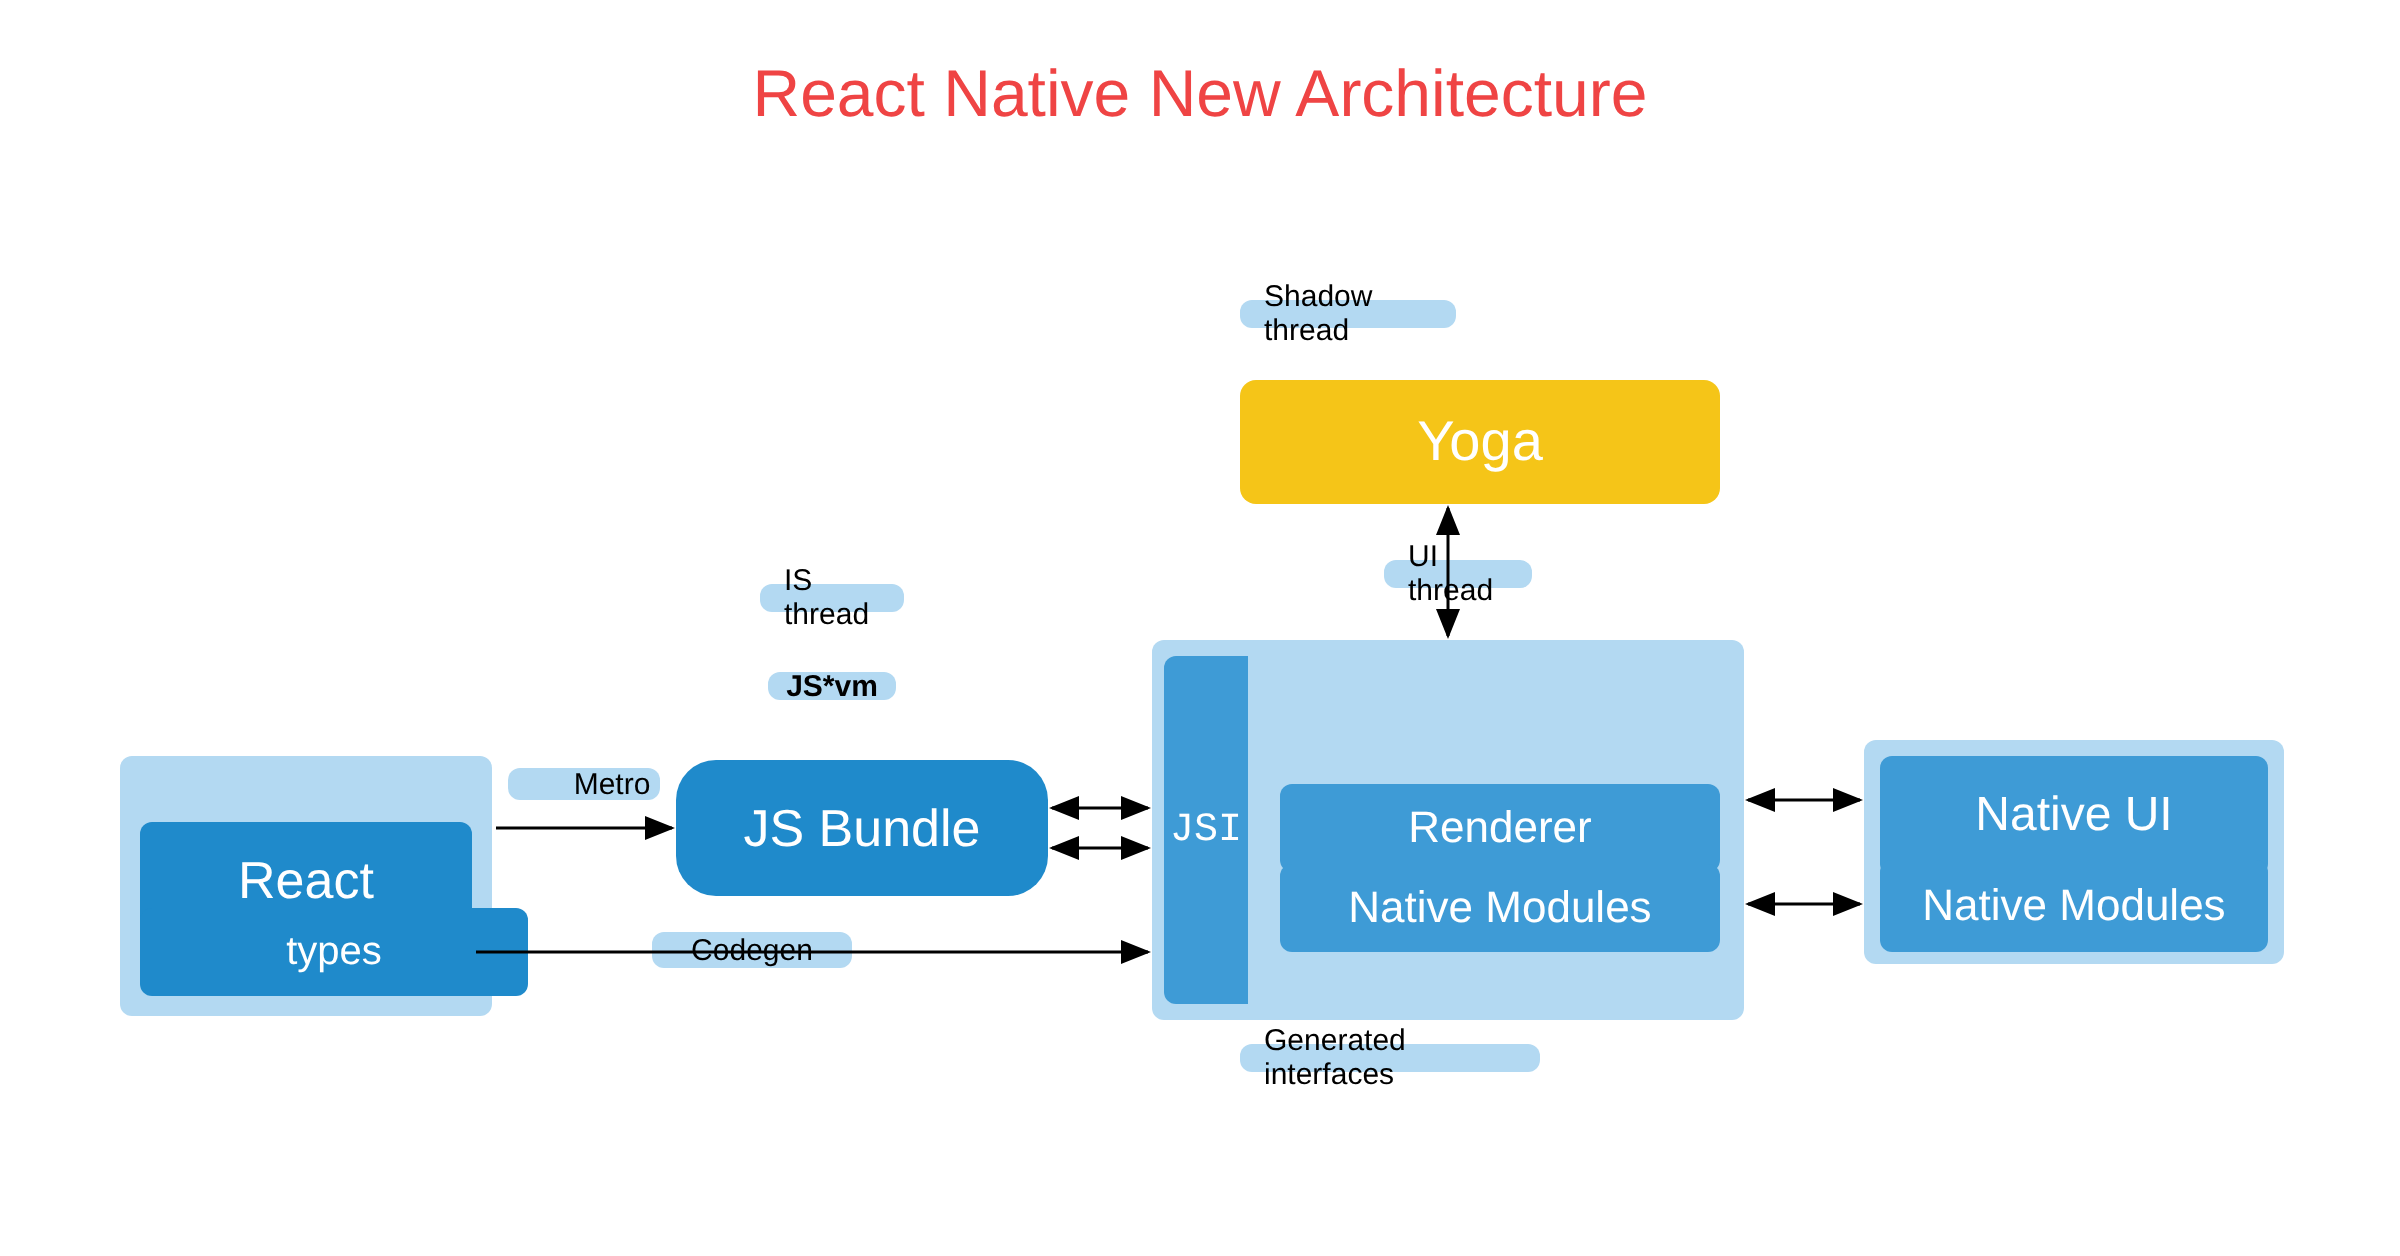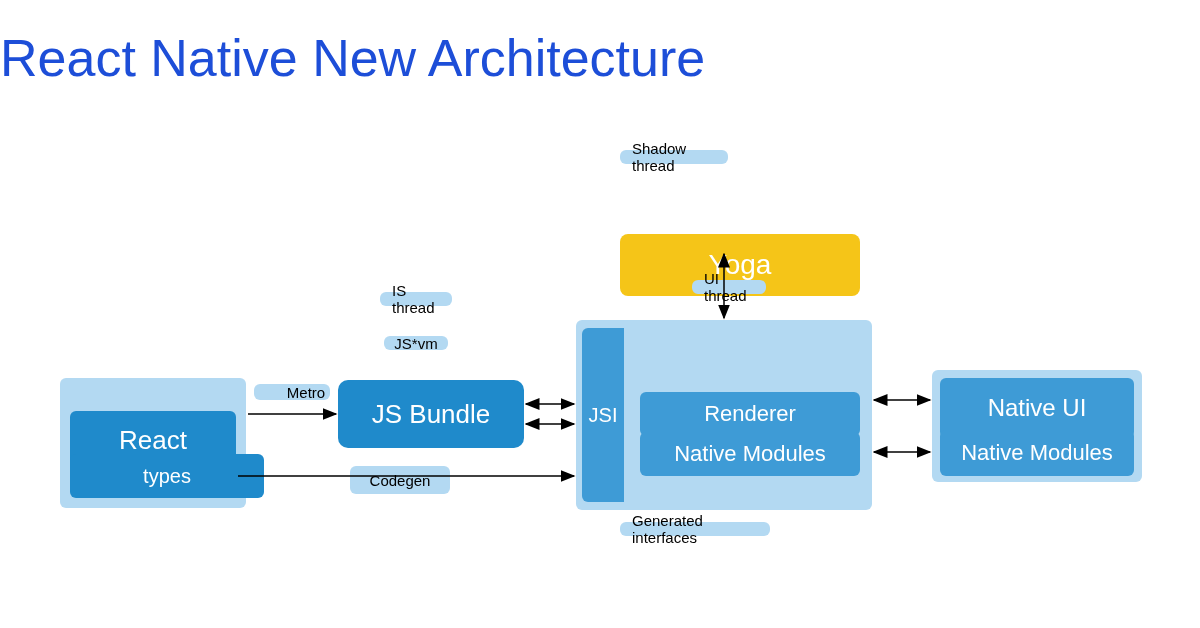--- a/index.html
+++ b/index.html
@@ -9,24 +9,24 @@
   height: 628px;
   background: #ffffff;
   font-family: Arial, Helvetica, sans-serif;
   position: relative;
 }
 .title {
   position: absolute;
   top: 28px;
   left: 0;
   width: 100%;
-  text-align: left;
-  font-size: 52px;
+  text-align: center;
+  font-size: 33px;
   font-weight: 400;
-  color: #1d4ed8;
+  color: #ef4444;
 }
 .box {
   position: absolute;
   border-radius: 6px;
   display: flex;
   align-items: center;
   justify-content: center;
   box-sizing: border-box;
 }
 .container-light {
@@ -42,21 +42,20 @@
 }
 .box-label {
   background: #b3d9f2;
   color: #000;
   font-size: 15px;
   padding: 6px 12px;
 }
 .box-yellow {
   background: #f5c518;
   color: #fff;
-  margin-top: 44px;
 }
 .jsi-tab {
   background: #3e9bd6;
   color: #fff;
   border-radius: 6px 0 0 6px;
 }
 svg.arrows {
   position: absolute;
   top: 0;
   left: 0;
@@ -71,34 +70,34 @@
 <div class="title">React Native New Architecture</div>
 
 <div class="box container-light" style="left:60px; top:378px; width:186px; height:130px;"></div>
 <div class="box box-dark" style="left:70px; top:386px; width:166px; height:58px; font-size:26px;margin-top:25px;">React</div>
 <div class="box box-dark" style="left:70px; top:454px; width:194px; height:44px; font-size:20px;">types</div>
 
 <div class="box box-label" style="left:254px; top:384px; width:76px; height:16px; font-size:15px;padding-left:40px;">Metro</div>
 
 <div class="box box-label" style="left:380px; top:292px; width:72px; height:14px;">IS thread</div>
 
-<div class="box box-label" style="left:384px; top:336px; width:64px; height:14px;">JS*vm</div>
+<div class="box box-label" style="left:384px; top:336px; width:64px; height:14px;font-weight:bold;">JS*vm</div>
 
-<div class="box box-dark" style="left:338px; top:380px; width:186px; height:68px; font-size:26px; border-radius:10px;">JS Bundle</div>
+<div class="box box-dark" style="left:338px; top:380px; width:186px; height:68px; font-size:26px; border-radius:20px;">JS Bundle</div>
 
-<div class="box box-label" style="left:350px; top:466px; width:100px; height:28px;">Codegen</div>
+<div class="box box-label" style="left:326px; top:466px; width:100px; height:18px;">Codegen</div>
 
 <div class="box box-label" style="left:620px; top:150px; width:108px; height:14px;">Shadow thread</div>
 
 <div class="box box-yellow" style="left:620px; top:190px; width:240px; height:62px; font-size:28px; border-radius:8px;">Yoga</div>
 
 <div class="box box-label" style="left:692px; top:280px; width:74px; height:14px;">UI thread</div>
 
 <div class="box container-light" style="left:576px; top:320px; width:296px; height:190px;"></div>
-<div class="box jsi-tab" style="left:582px; top:328px; width:42px; height:174px; font-size:20px;">JSI</div>
+<div class="box jsi-tab" style="left:582px; top:328px; width:42px; height:174px; font-size:20px;font-family:Liberation Mono, monospace;">JSI</div>
 <div class="box box-mid" style="left:640px; top:392px; width:220px; height:44px; font-size:22px;">Renderer</div>
 <div class="box box-mid" style="left:640px; top:432px; width:220px; height:44px; font-size:22px;">Native Modules</div>
 
 <div class="box box-label" style="left:620px; top:522px; width:150px; height:14px;">Generated interfaces</div>
 
 <div class="box container-light" style="left:932px; top:370px; width:210px; height:112px;"></div>
 <div class="box box-mid" style="left:940px; top:378px; width:194px; height:60px; font-size:24px;">Native UI</div>
 <div class="box box-mid" style="left:940px; top:430px; width:194px; height:46px; font-size:22px;">Native Modules</div>
 
 <svg class="arrows">

